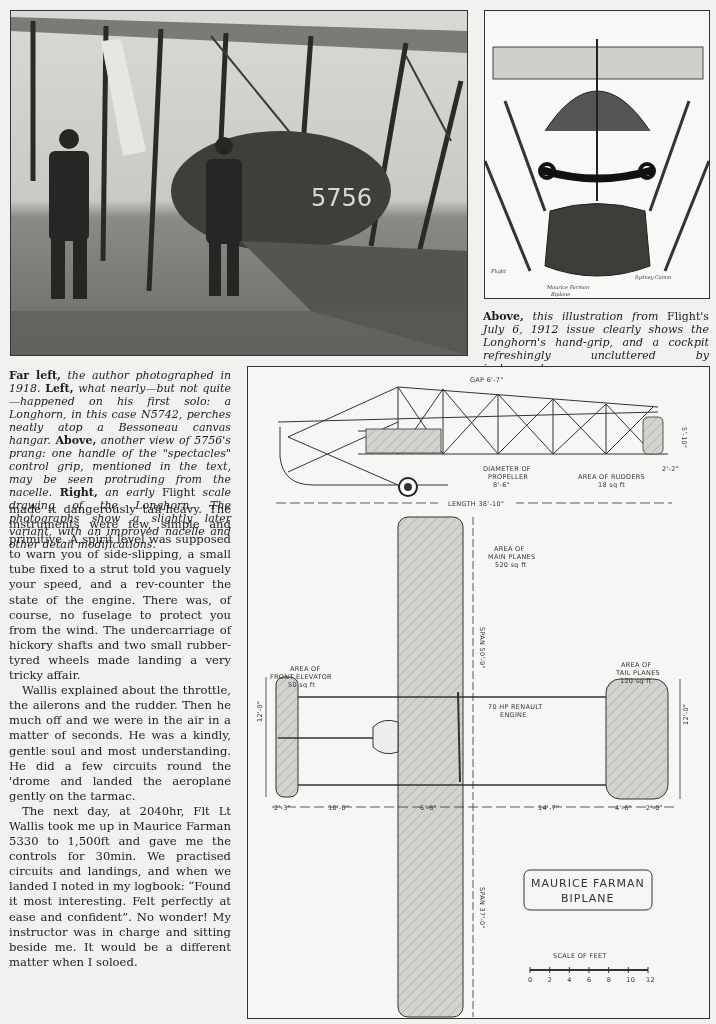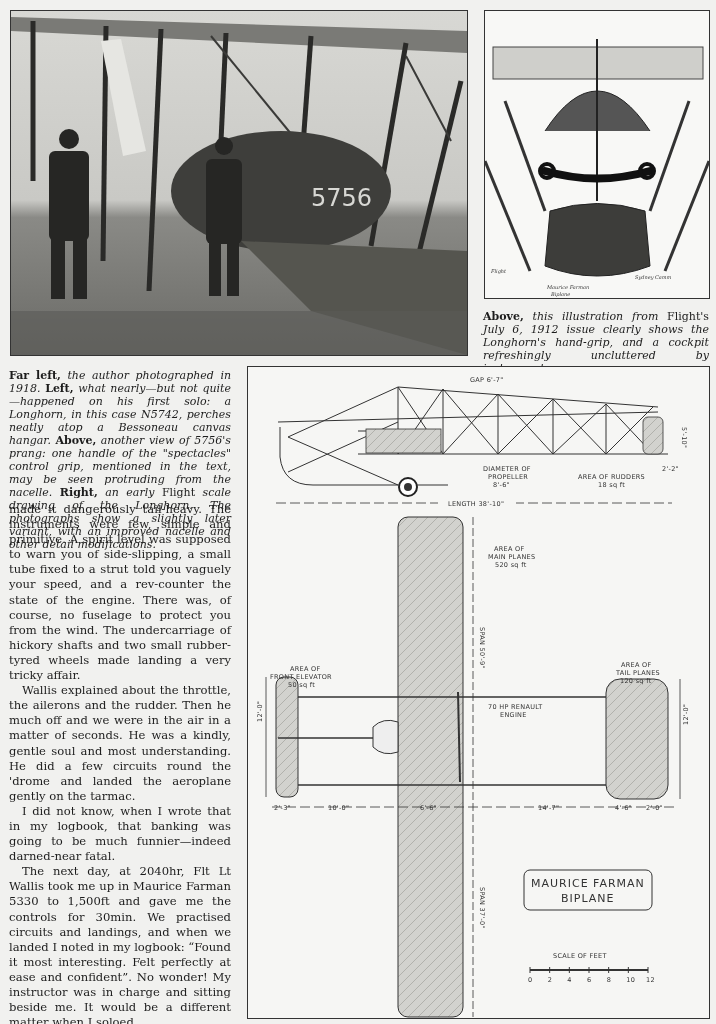--- a/index.html
+++ b/index.html
@@ -120,21 +120,20 @@
   <b>Above,</b><span> this illustration from </span><span class="up">Flight's</span><span> July 6, 1912 issue clearly shows the Longhorn's hand-grip, and a cockpit refreshingly uncluttered by instruments.</span>
 </div>
 
 <div class="caption-left">
   <b>Far left,</b><span> the author photographed in 1918. </span><b>Left,</b><span> what nearly—but not quite—happened on his first solo: a Longhorn, in this case N5742, perches neatly atop a Bessoneau canvas hangar. </span><b>Above,</b><span> another view of 5756's prang: one handle of the "spectacles" control grip, mentioned in the text, may be seen protruding from the nacelle. </span><b>Right,</b><span> an early </span><span class="up">Flight</span><span> scale drawing of the Longhorn. The photographs show a slightly later variant, with an improved nacelle and other detail modifications.</span>
 </div>
 
 <div class="body-text">
   <p class="first">made it dangerously tail-heavy. The instruments were few, simple and primitive. A spirit level was supposed to warn you of side-slipping, a small tube fixed to a strut told you vaguely your speed, and a rev-counter the state of the engine. There was, of course, no fuselage to protect you from the wind. The undercarriage of hickory shafts and two small rubber-tyred wheels made landing a very tricky affair.</p>
   <p>Wallis explained about the throttle, the ailerons and the rudder. Then he much off and we were in the air in a matter of seconds. He was a kindly, gentle soul and most understanding. He did a few circuits round the 'drome and landed the aeroplane gently on the tarmac.</p>
-  <p>I did not know, when I wrote that in my logbook, that banking was going to be much funnier—indeed darned-near fatal.</p>
   <p>The next day, at 2040hr, Flt Lt Wallis took me up in Maurice Farman 5330 to 1,500ft and gave me the controls for 30min. We practised circuits and landings, and when we landed I noted in my logbook: “Found it most interesting. Felt perfectly at ease and confident”. No wonder! My instructor was in charge and sitting beside me. It would be a different matter when I soloed.</p>
 
 </div>
 
 <div class="drawing">
   <svg width="461" height="651" viewBox="0 0 461 651">
     <defs>
       <pattern id="hatch" width="10" height="10" patternUnits="userSpaceOnUse">
         <rect width="10" height="10" fill="#d2d2ce"></rect>
         <path d="M0,10 L10,0" stroke="#9a9a96" stroke-width="0.6"></path>

